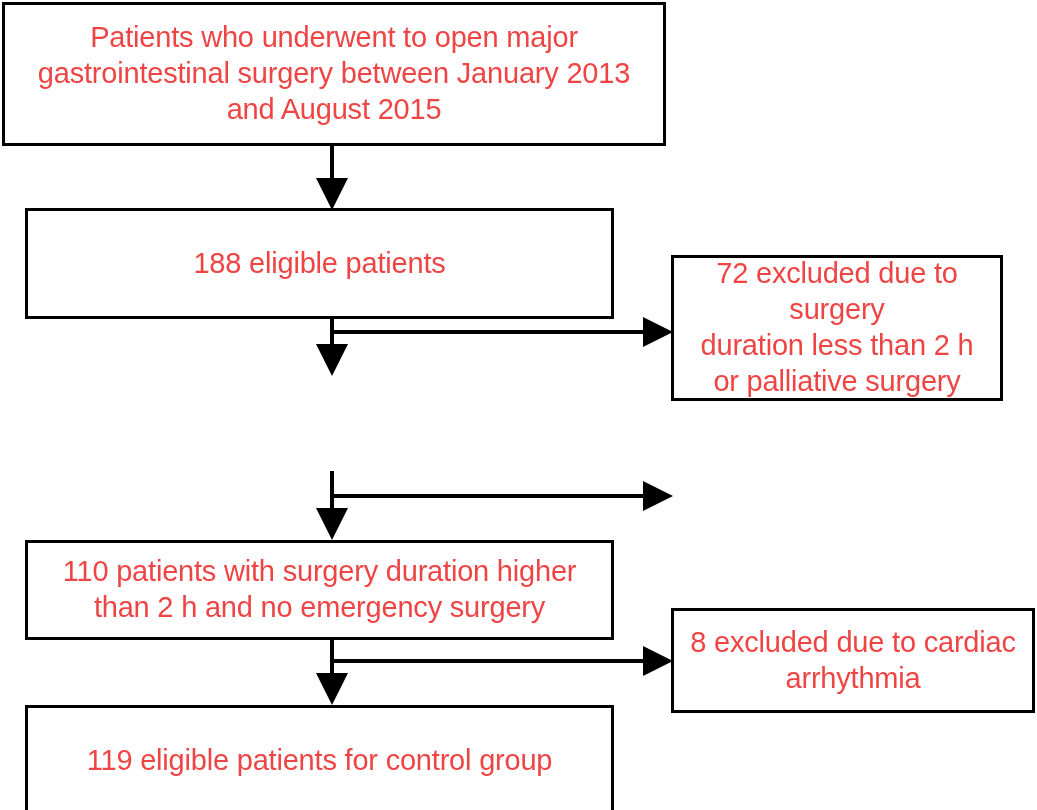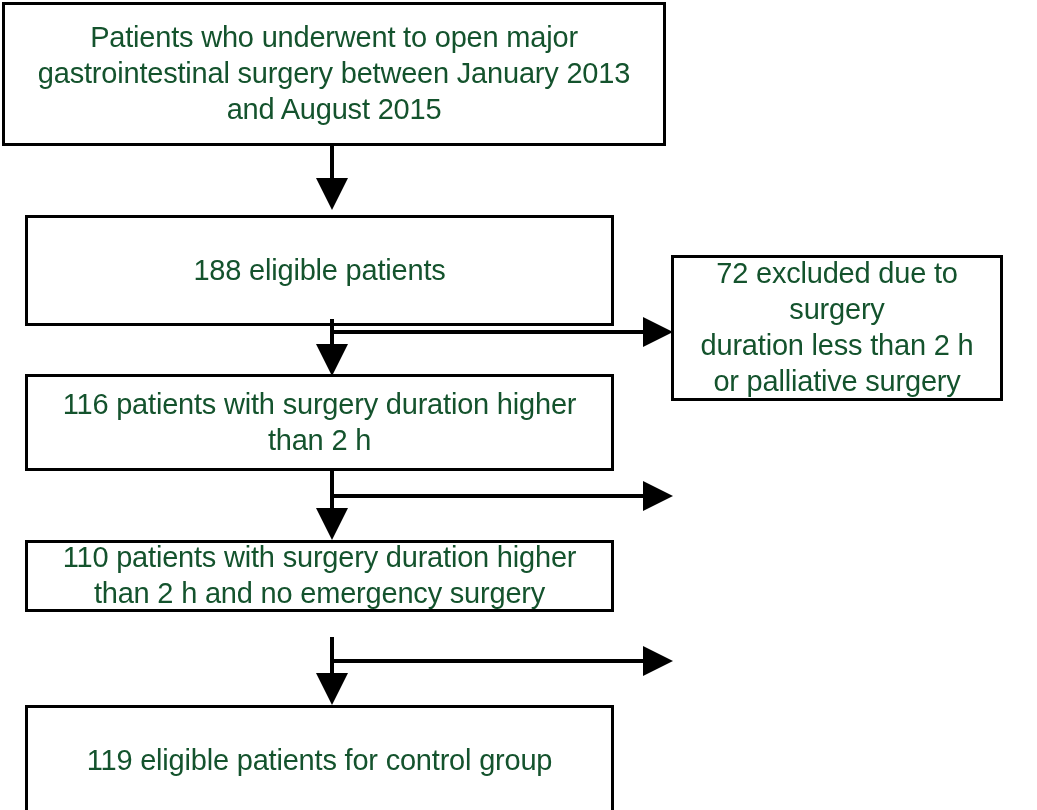--- a/index.html
+++ b/index.html
@@ -25,32 +25,32 @@
     background: #ffffff;
     display: flex;
     align-items: center;
     justify-content: center;
     text-align: center;
   }
   .node .node-label {
     display: block;
     width: 100%;
     padding: 0 14px;
-    color: #14532d;
+    color: #ef4444;
     font-size: 29px;
     line-height: 1.24;
     letter-spacing: -0.2px;
     white-space: pre-line;
     font-stretch: condensed;
   }
   
   #node-enrolled  { left: 2px;   top: 2px;   width: 664px; height: 144px; }
-  #node-eligible  { left: 25px;  top: 208px; width: 589px; height: 111px; margin-top: 7px; }
+  #node-eligible  { left: 25px;  top: 208px; width: 589px; height: 111px; }
   #node-over2h    { left: 25px;  top: 374px; width: 589px; height: 97px;  }
-  #node-noemerg   { left: 25px;  top: 540px; width: 589px; height: 72px;  }
+  #node-noemerg   { left: 25px;  top: 540px; width: 589px; height: 100px;  }
   #node-control   { left: 25px;  top: 705px; width: 589px; height: 111px; }
   
   #node-excl-duration { left: 671px; top: 255px; width: 332px; height: 146px; }
   #node-excl-emerg    { left: 671px; top: 443px; width: 364px; height: 107px; }
   #node-excl-arrhyth  { left: 671px; top: 608px; width: 364px; height: 105px; }
 
   
   .vline {
     position: absolute;
     width: 4px;
@@ -100,39 +100,39 @@
   <div class="arrow-down" style="left:316px; top:344px;"></div>
   <div class="hline" style="left:330px; top:330px; width:316px;"></div>
   <div class="arrow-right" style="left:643px; top:317px;"></div>
 
   <div class="node" id="node-excl-duration">
     <span class="node-label">72 excluded due to surgery
 duration less than 2 h
 or palliative surgery</span>
   </div>
 
-  <div class="node" id="node-over2h">
-    <span class="node-label">116 patients with surgery duration higher
-than 2 h</span>
-  </div>
 
   <div class="vline" style="left:330px; top:471px; height:38px;"></div>
   <div class="arrow-down" style="left:316px; top:508px;"></div>
   <div class="hline" style="left:330px; top:494px; width:316px;"></div>
   <div class="arrow-right" style="left:643px; top:481px;"></div>
 
 
   <div class="node" id="node-noemerg">
     <span class="node-label">110 patients with surgery duration higher
 than 2 h and no emergency surgery</span>
   </div>
 
   <div class="vline" style="left:330px; top:637px; height:38px;"></div>
   <div class="arrow-down" style="left:316px; top:673px;"></div>
   <div class="hline" style="left:330px; top:659px; width:316px;"></div>
   <div class="arrow-right" style="left:643px; top:646px;"></div>
 
+  <div class="node" id="node-excl-arrhyth">
+    <span class="node-label">8 excluded due to cardiac
+arrhythmia</span>
+  </div>
 
   <div class="node" id="node-control">
     <span class="node-label">119 eligible patients for control group</span>
   </div>
 
 </div>
 
 </body></html>

